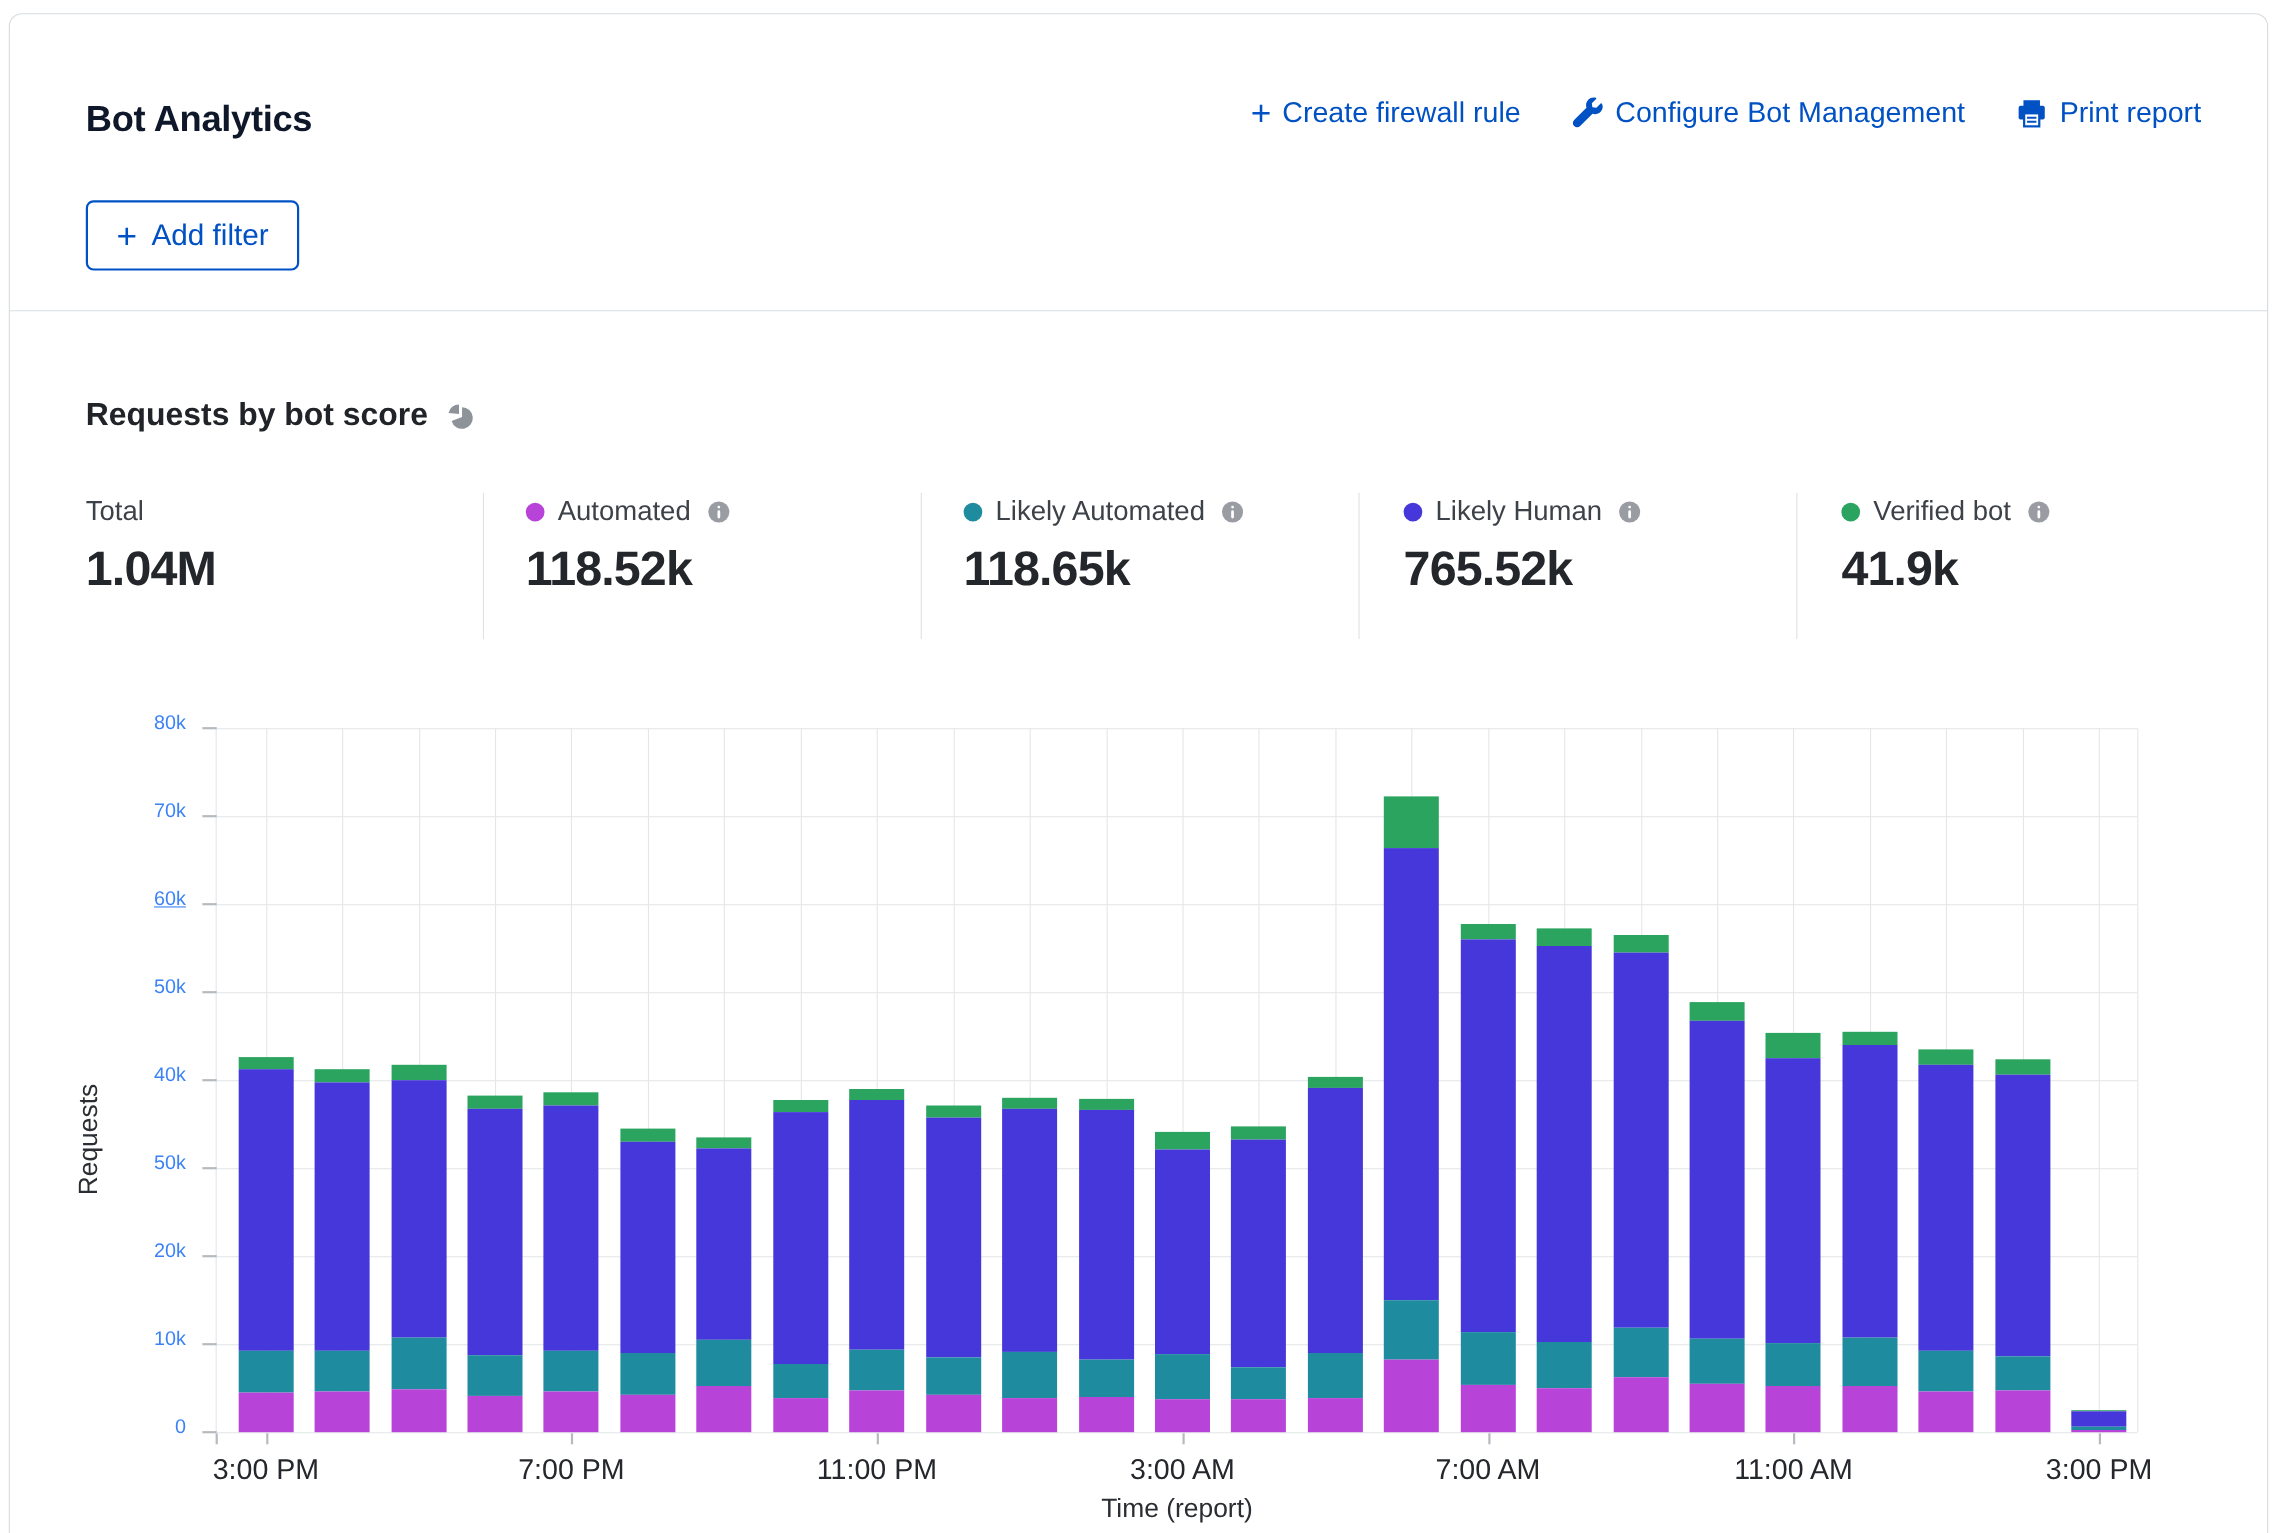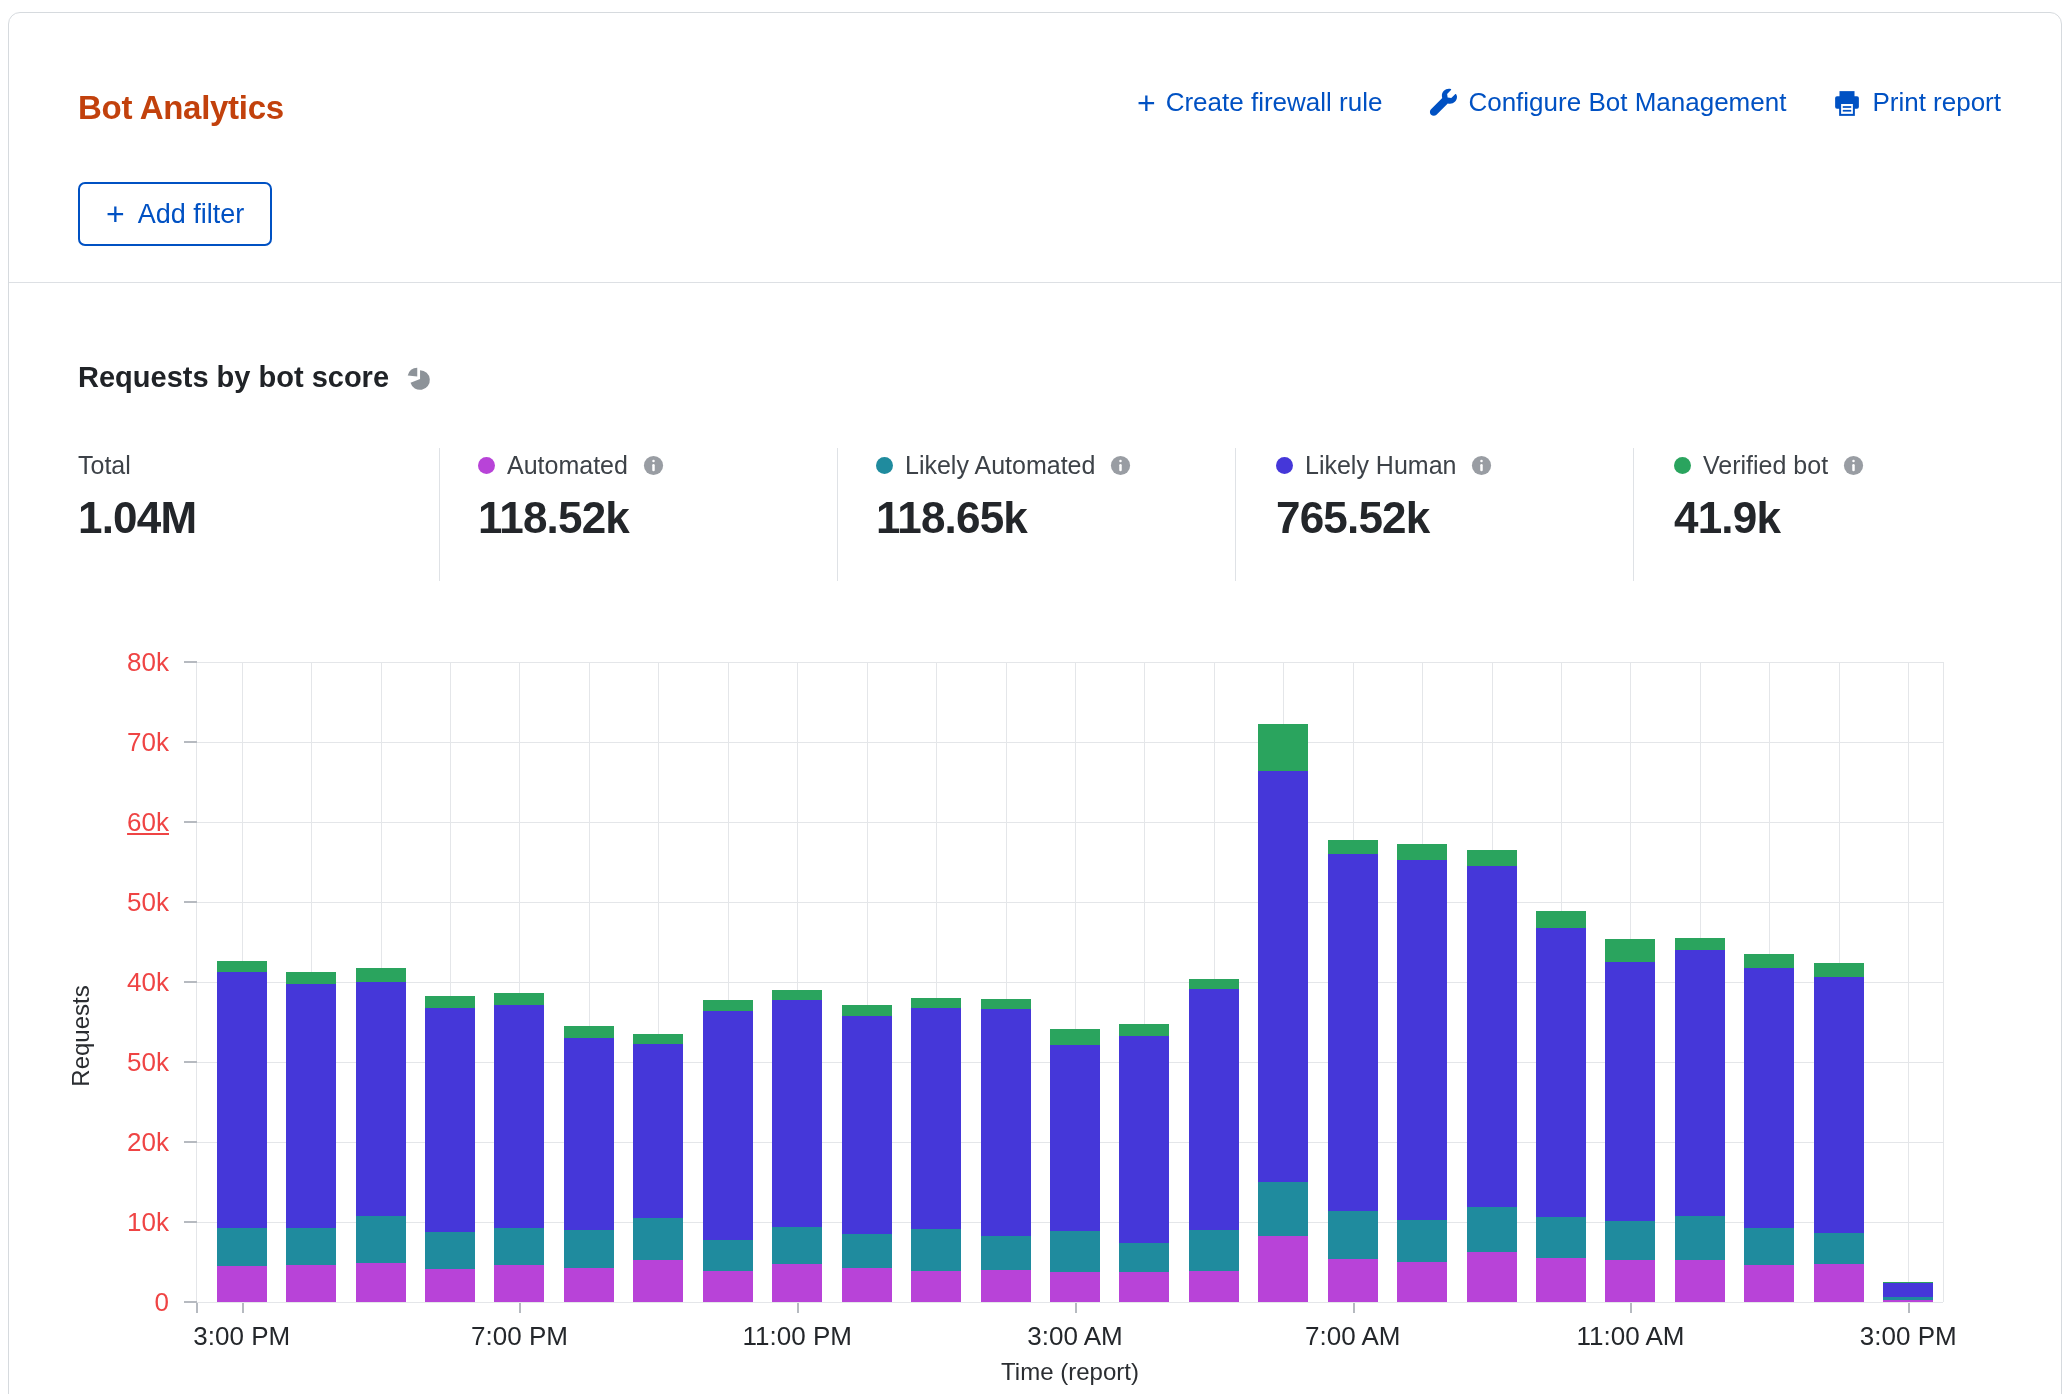--- a/index.html
+++ b/index.html
@@ -2,21 +2,21 @@
 <html><head>
 <meta charset="utf-8">
 <style>
   * { margin:0; padding:0; box-sizing:border-box; }
   html,body { width:2070px; height:1394px; background:#fff; overflow:hidden;
               font-family:"Liberation Sans", sans-serif; color:#24282c; }
   .card { position:absolute; left:8px; top:12px; width:2054px; height:1420px;
           background:#fff; border:1px solid #d6dade; border-radius:12px; }
 
   
-  .page-title { position:absolute; left:69px; top:76px; font-size:33px; font-weight:700; color:#c2410c; letter-spacing:-0.3px; }
+  .page-title { position:absolute; left:69px; top:76px; font-size:33px; font-weight:700; color:#0f172a; letter-spacing:-0.3px; }
   .actions { position:absolute; right:60px; top:74px; display:flex; gap:46px; align-items:center; }
   .action-link { display:flex; align-items:center; gap:10px; color:#0051c3; font-size:26px; cursor:pointer; }
   .plus-glyph { font-size:32px; font-weight:400; line-height:26px; }
   .action-ico { width:30px; height:30px; flex:0 0 auto; }
 
   
   .add-filter { position:absolute; left:69px; top:169px; height:64px; padding:0 26px;
                 display:flex; align-items:center; gap:13px; background:#fff;
                 border:2px solid #0051c3; border-radius:7px; color:#0051c3; font-size:27px; cursor:pointer; }
   .time-select { position:absolute; left:1687px; top:162px; width:312px; height:70px;
@@ -38,21 +38,21 @@
   .stat-label-row { display:flex; align-items:center; gap:12px; font-size:25px; color:#3d4248; }
   .dot { width:17px; height:17px; border-radius:50%; flex:0 0 auto; }
   .info-ico { width:23px; height:23px; margin-left:2px; }
   .stat-value { margin-top:13px; font-size:44px; font-weight:700; color:#23262a; letter-spacing:-0.8px; }
 
   
   .plot { position:absolute; left:187px; top:649px; width:1748px; height:640px;
           border-left:1px solid #e4e6e9; border-right:1px solid #e4e6e9; }
   .hgrid { position:absolute; left:0; right:0; height:1px; background:#e4e6e9; }
   .ytick { position:absolute; left:-13px; width:13px; height:2px; background:#b6bac0; }
-  .ylabel { position:absolute; left:-180px; width:152px; text-align:right; font-size:26px; color:#ef4444; }
+  .ylabel { position:absolute; left:-180px; width:152px; text-align:right; font-size:18px; color:#3b82f6; }
   .slots { position:relative; display:flex; height:100%; padding-left:10px; }
   .slot { position:relative; flex:1; }
   .vgrid { position:absolute; left:50%; top:0; bottom:0; width:1px; background:#e4e6e9; }
   .bar { position:absolute; bottom:0; left:50%; transform:translateX(-50%); width:50px;
          display:flex; flex-direction:column-reverse; z-index:2; }
   .xtick { position:absolute; bottom:-11px; left:50%; width:2px; height:10px; background:#b6bac0; }
   .xtick0 { position:absolute; bottom:-11px; left:-1px; width:2px; height:10px; background:#b6bac0; }
   .xlabel { position:absolute; bottom:-50px; left:50%; transform:translateX(-50%);
             white-space:nowrap; font-size:26px; color:#24272b; }
   .yaxis-title-anchor { position:absolute; left:-116px; top:374px; width:0; height:0; }

